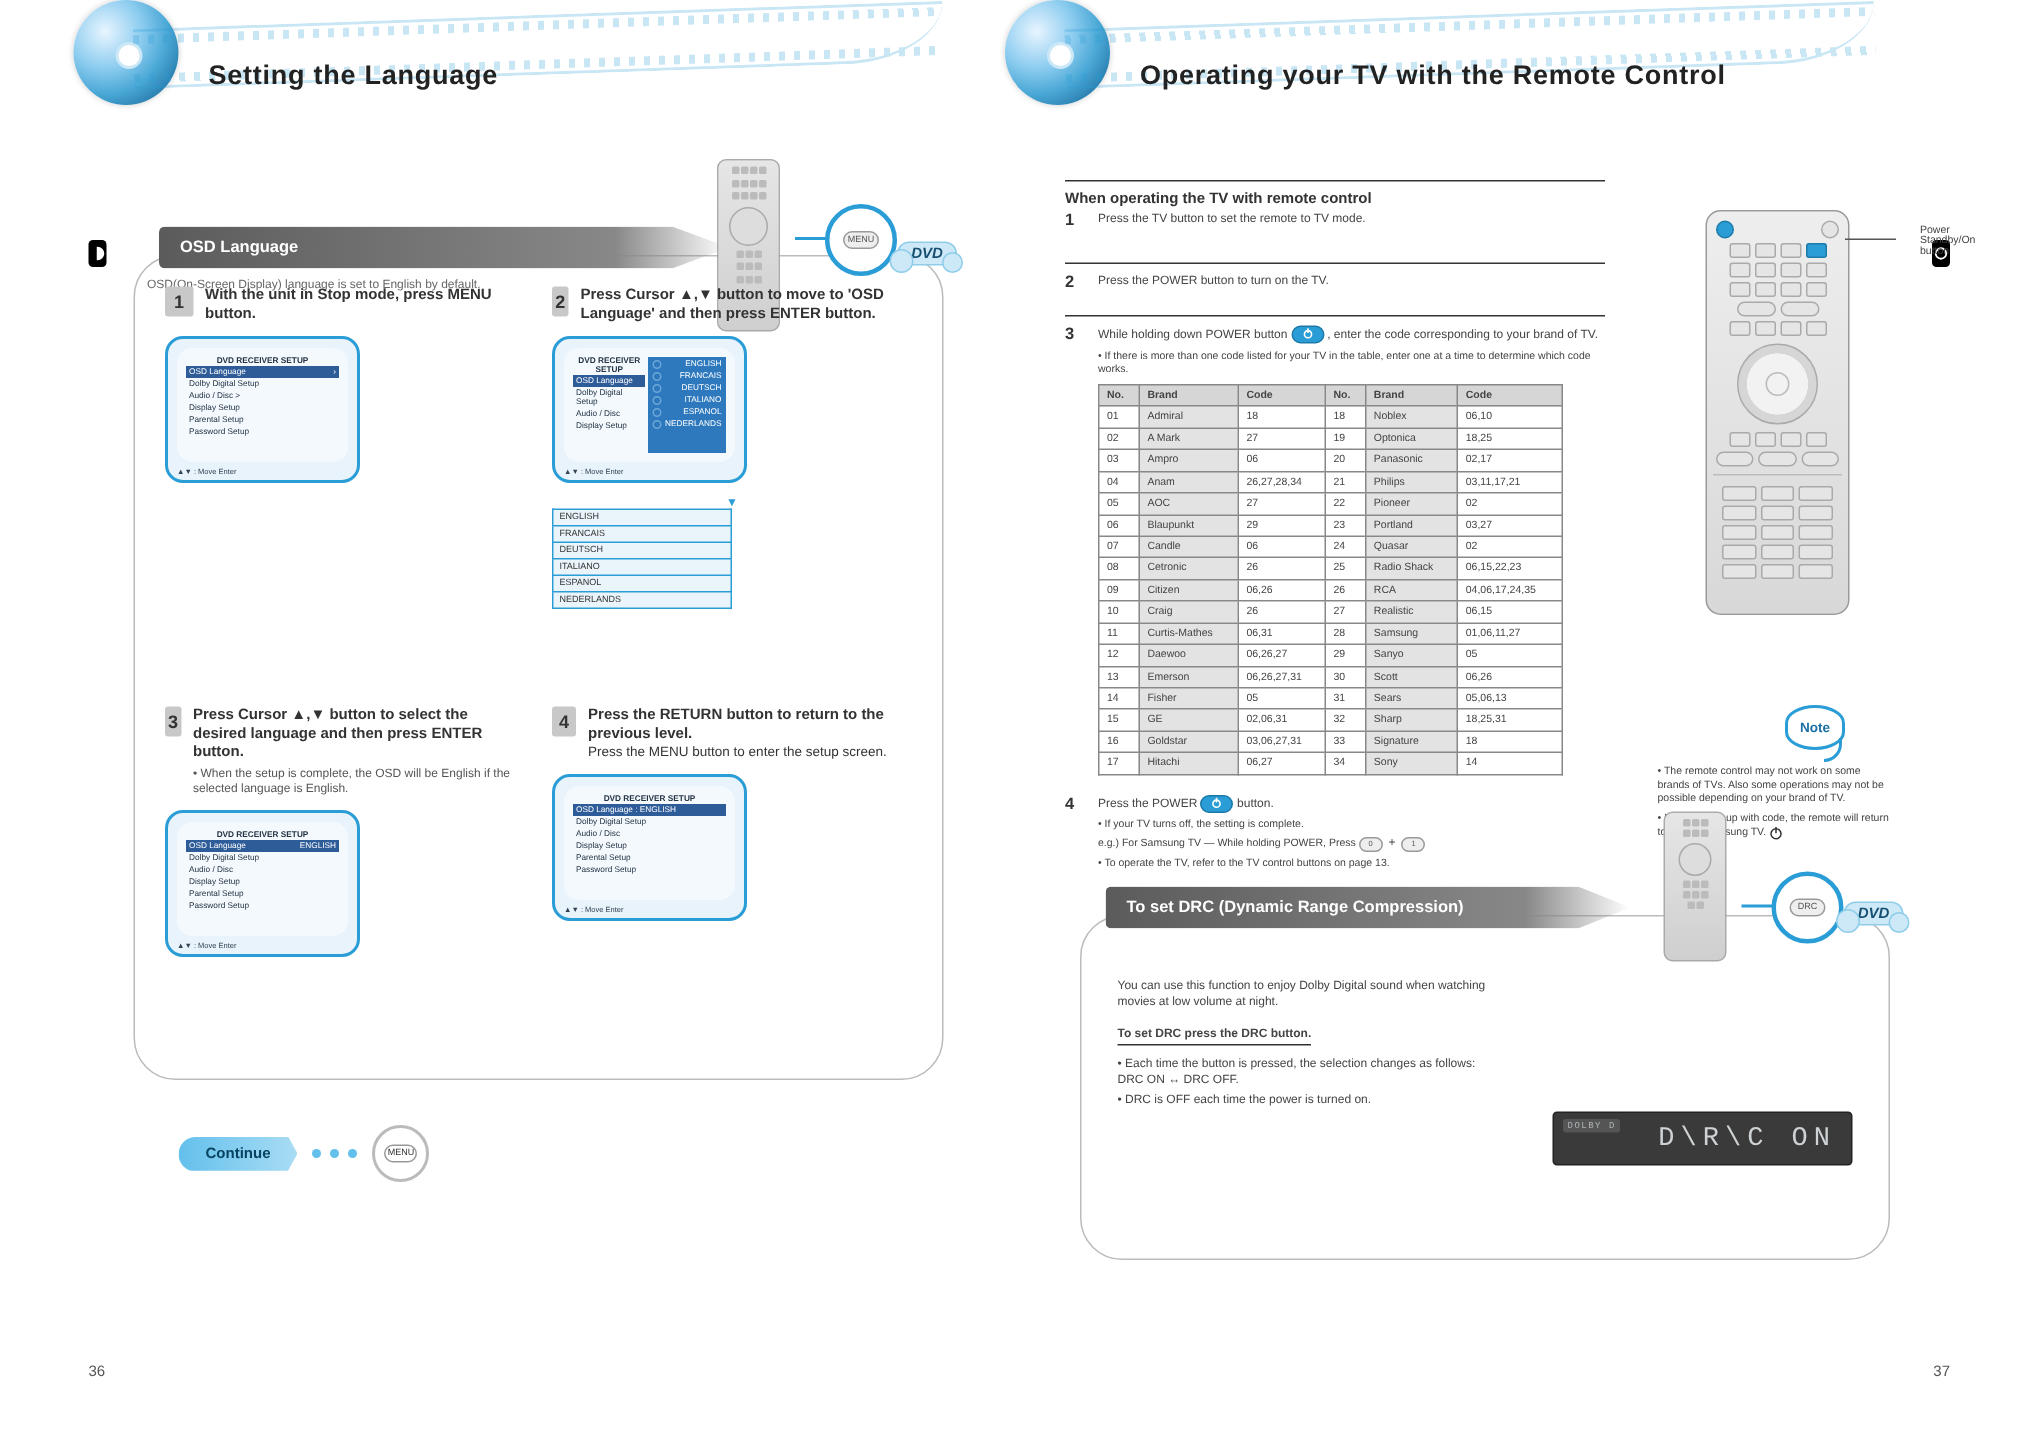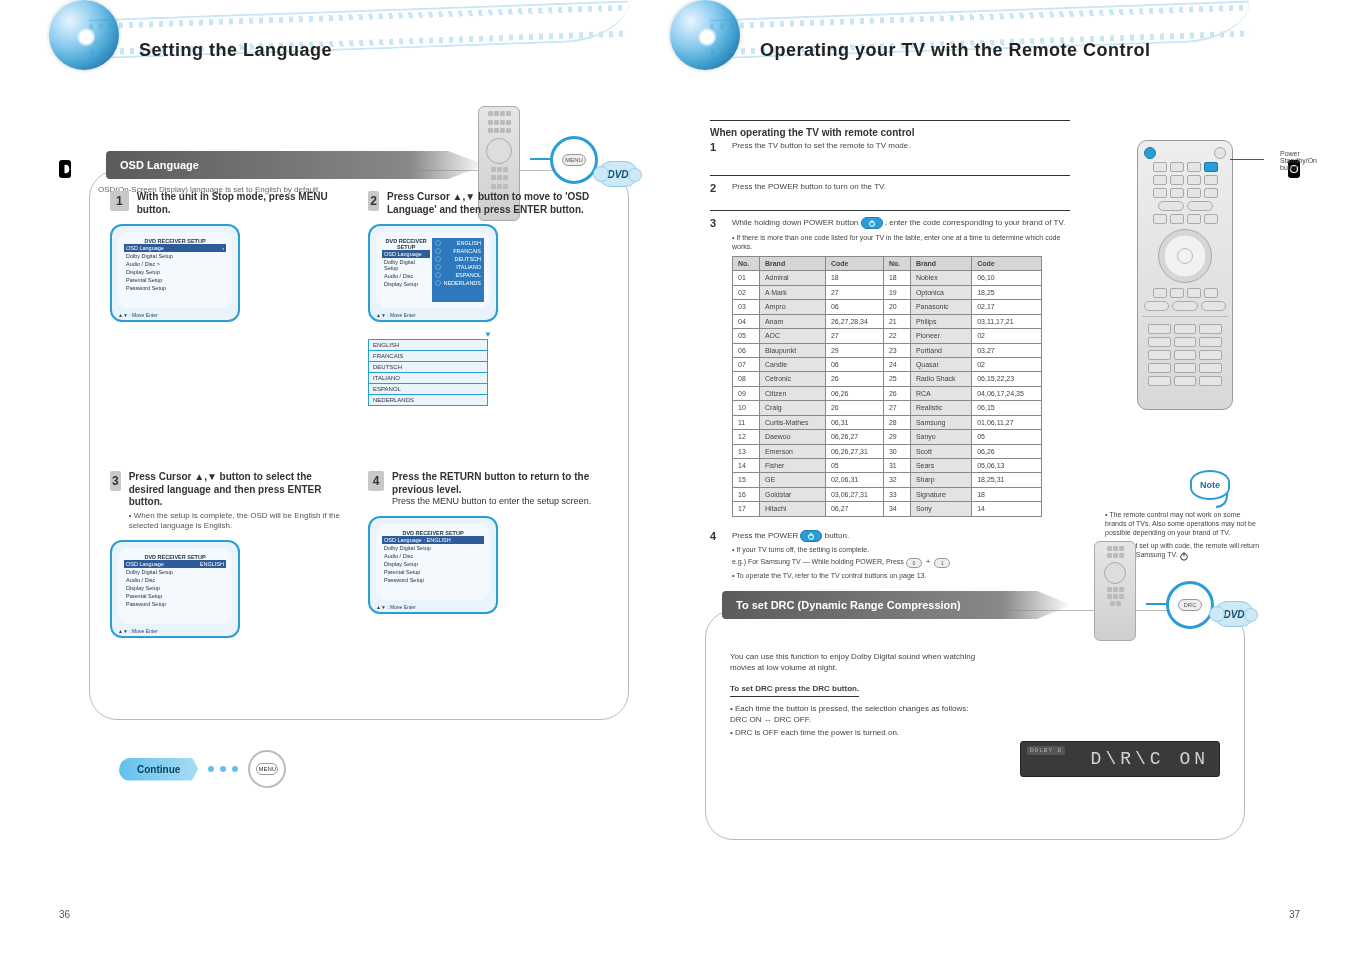--- a/index.html
+++ b/index.html
@@ -147,21 +147,21 @@
     right:-28px; top:52px;
     width:26px; height:2px;
     background:#2a9dd6;
   }
   .dvd-stamp {
     position:absolute;
     top:-10px; right:-10px;
     width:40px; height:30px;
   }
   .dvd-stamp .cloud {
-    width:40px; height:26px;
+    width:40px; height:16px;
     background:#cde9f7;
     border-radius:14px;
     border:1px solid #8ecde9;
     display:flex; align-items:center; justify-content:center;
     font-style:italic; font-weight:bold; font-size:10px;
     color:#174f70;
     position:relative;
   }
   .dvd-stamp .cloud::before, .dvd-stamp .cloud::after {
     content:""; position:absolute;
@@ -341,21 +341,21 @@
     border-bottom-right-radius:12px;
     background:transparent;
   }
   .note-text {
     position:absolute; right:40px; top:500px;
     width:155px; font-size:7px; color:#444; line-height:1.3;
   }
 
   
   .panel-right-bottom {
-    left:25px; top:600px;
+    left:40px; top:600px;
     width:540px; height:230px;
   }
   .panel-right-bottom .panel-header-bar { width:350px; }
   .demo-text {
     position:absolute; left:24px; top:40px; right:260px;
     font-size:8px; line-height:1.4; color:#444;
   }
   .demo-underline { display:inline-block; border-bottom:1px solid #333; padding-bottom:1px; margin-top:10px; font-weight:600;}
   .demo-list { margin-top:6px; }
   .demo-list li { list-style:none; margin:2px 0; }

